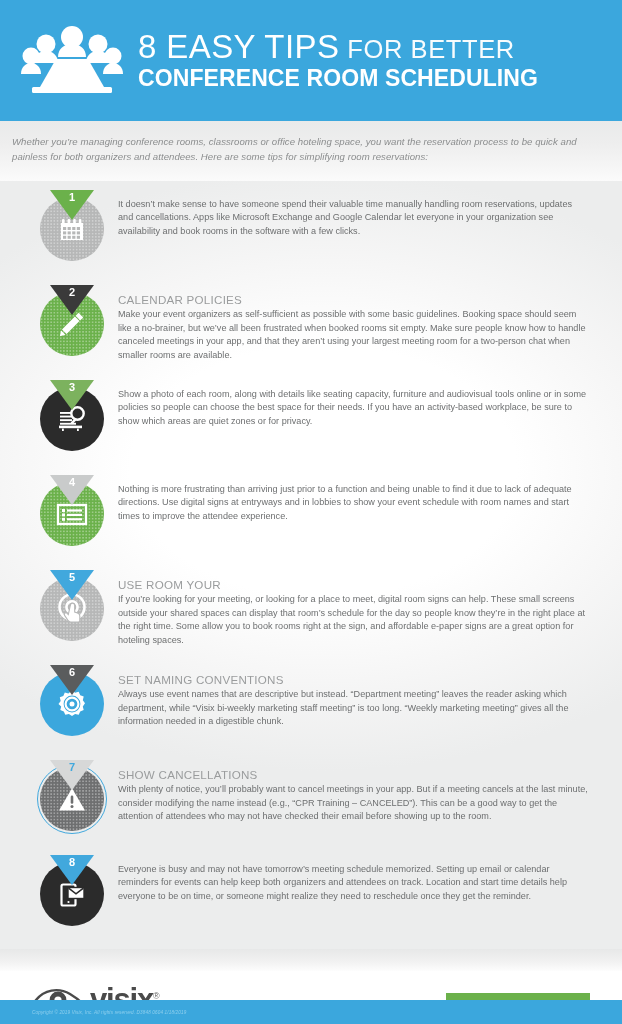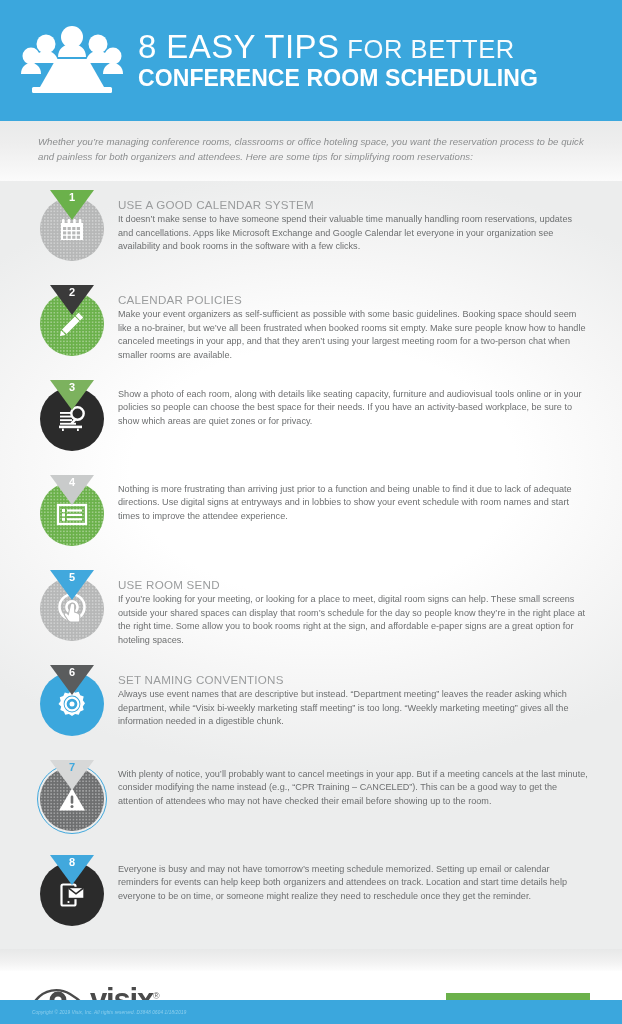--- a/index.html
+++ b/index.html
@@ -49,21 +49,21 @@
     letter-spacing: 0.1px;
     line-height: 1.1;
     margin-top: 1px;
     white-space: nowrap;
   }
 
   
   .intro-band {
     position: relative;
     background: linear-gradient(180deg,#e9eaea 0%, #eeeeee 38%, #f6f6f6 78%, #fbfbfb 100%);
-    padding: 13px 26px 16px 38px;
+    padding: 13px 26px 16px 12px;
     min-height: 60px;
   }
   .intro-text {
     font-style: italic;
     font-size: 9.6px;
     line-height: 1.58;
     color: #8b8d8e;
     letter-spacing: .05px;
   }
 
@@ -270,21 +270,20 @@
                 <rect x="11.6" y="22.8" width="3.2" height="3"></rect>
               <rect x="16.2" y="22.8" width="3.2" height="3"></rect>
                 <rect x="20.8" y="22.8" width="3.2" height="3"></rect>
             </g>
           </svg>
         </div>
         <div class="tri" style="border-top-color:#6bb14b;"></div>
         <div class="tri-num" style="color:#ffffff;">1</div>
       </div>
       <div class="tip-body">
-        <div class="tip-head">USE A GOOD CALENDAR SYSTEM</div>
         <div class="tip-text">It doesn’t make sense to have someone spend their valuable time manually handling room reservations, updates and cancellations. Apps like Microsoft Exchange and Google Calendar let everyone in your organization see availability and book rooms in the software with a few clicks.</div>
       </div>
     </div>
 
     <div class="tip">
       <div class="badge-wrap">
         <div class="circle dotted" style="background:#6bb14b;">
           <svg class="icon-svg" width="32" height="32" viewBox="0 0 32 32" aria-hidden="true">
             <g fill="#ffffff">
               <path d="M22.6 4.8l4.6 4.6-3 3-4.6-4.6z"></path>
@@ -316,21 +315,21 @@
                 <rect x="21" y="25.6" width="1.8" height="2.4"></rect>
               <circle cx="21.5" cy="10.5" r="6.2" fill="none" stroke="#ffffff" stroke-width="2.4"></circle>
               <rect x="16.4" y="15.3" width="2.4" height="6" transform="rotate(45 17.6 18.3)"></rect>
             </g>
           </svg>
         </div>
         <div class="tri" style="border-top-color:#7cb25e;"></div>
         <div class="tri-num" style="color:#ffffff;">3</div>
       </div>
       <div class="tip-body">
-        <div class="tip-text">Show a photo of each room, along with details like seating capacity, furniture and audiovisual tools online or in your policies so people can choose the best space for their needs. If you have an activity-based workplace, be sure to show which areas are quiet zones or for privacy.</div>
+        <div class="tip-text">Show a photo of each room, along with details like seating capacity, furniture and audiovisual tools online or in some policies so people can choose the best space for their needs. If you have an activity-based workplace, be sure to show which areas are quiet zones or for privacy.</div>
       </div>
     </div>
 
     <div class="tip">
       <div class="badge-wrap">
         <div class="circle dotted" style="background:#6bb14b;">
           <svg class="icon-svg" width="34" height="34" viewBox="0 0 34 34" aria-hidden="true">
             <rect x="3" y="8" width="28" height="19" fill="none" stroke="#ffffff" stroke-width="2.3"></rect>
             <g fill="#ffffff">
               <rect x="7" y="12" width="3" height="3"></rect>
@@ -356,21 +355,21 @@
           <svg class="icon-svg" width="34" height="34" viewBox="0 0 34 34" aria-hidden="true">
             <circle cx="17" cy="15" r="12.5" fill="none" stroke="#ffffff" stroke-width="2.6"></circle>
             <circle cx="17" cy="15" r="5.6" fill="none" stroke="#ffffff" stroke-width="2.6"></circle>
             <path d="M15.3 13.4c0-1.3 1-2.3 2.2-2.3s2.2 1 2.2 2.3v6.6l2.8.9c1.5.5 2.3 1.6 2.3 3.1v4.4c0 .9-.7 1.6-1.6 1.6h-7.6c-1 0-1.8-.5-2.4-1.3l-3.6-5.3c-.5-.8-.3-1.8.5-2.3.7-.4 1.6-.3 2.1.3l1.1 1.2z" fill="#ffffff" stroke="#b6b7b7" stroke-width="1.1"></path>
           </svg>
         </div>
         <div class="tri" style="border-top-color:#41a8dd;"></div>
         <div class="tri-num" style="color:#ffffff;">5</div>
       </div>
       <div class="tip-body">
-        <div class="tip-head">USE ROOM SEND</div>
+        <div class="tip-head">USE ROOM YOUR</div>
         <div class="tip-text">If you’re looking for your meeting, or looking for a place to meet, digital room signs can help. These small screens outside your shared spaces can display that room’s schedule for the day so people know they’re in the right place at the right time. Some allow you to book rooms right at the sign, and affordable e-paper signs are a great option for hoteling spaces.</div>
       </div>
     </div>
 
     <div class="tip">
       <div class="badge-wrap">
         <div class="circle" style="background:#3ba7dd;">
           <svg class="icon-svg" width="32" height="32" viewBox="0 0 32 32" aria-hidden="true">
             <g fill="#ffffff">
               <path d="M16 2.6l3.1 2.1 3.6-.9 1.5 3.4 3.5 1.4-.9 3.6 2.2 3.1-2.2 3.1.9 3.6-3.5 1.4-1.5 3.4-3.6-.9-3.1 2.1-3.1-2.1-3.6.9-1.5-3.4-3.5-1.4.9-3.6L2.5 16l2.2-3.1-.9-3.6 3.5-1.4 1.5-3.4 3.6.9z"></path>
@@ -396,20 +395,21 @@
           <svg class="icon-svg" width="32" height="32" viewBox="0 0 32 32" aria-hidden="true">
             <path d="M16 5.2L29 27.4H3z" fill="#ffffff"></path>
             <rect x="14.7" y="12.6" width="2.6" height="8.2" rx="1.3" fill="#6e6f70"></rect>
             <circle cx="16" cy="23.5" r="1.5" fill="#6e6f70"></circle>
           </svg>
         </div>
         <div class="tri" style="border-top-color:#d7d8d8;"></div>
         <div class="tri-num" style="color:#41a8dd;">7</div>
       </div>
       <div class="tip-body">
+        <div class="tip-head">SHOW CANCELLATIONS</div>
         <div class="tip-text">With plenty of notice, you’ll probably want to cancel meetings in your app. But if a meeting cancels at the last minute, consider modifying the name instead (e.g., “CPR Training – CANCELED”). This can be a good way to get the attention of attendees who may not have checked their email before showing up to the room.</div>
       </div>
     </div>
 
     <div class="tip">
       <div class="badge-wrap">
         <div class="circle" style="background:#2b2b2b;">
           <svg class="icon-svg" width="32" height="32" viewBox="0 0 32 32" aria-hidden="true">
             <rect x="5.5" y="6.5" width="14" height="21" rx="1.6" fill="none" stroke="#ffffff" stroke-width="2.2"></rect>
             <circle cx="12.5" cy="24" r="1.1" fill="#ffffff"></circle>

